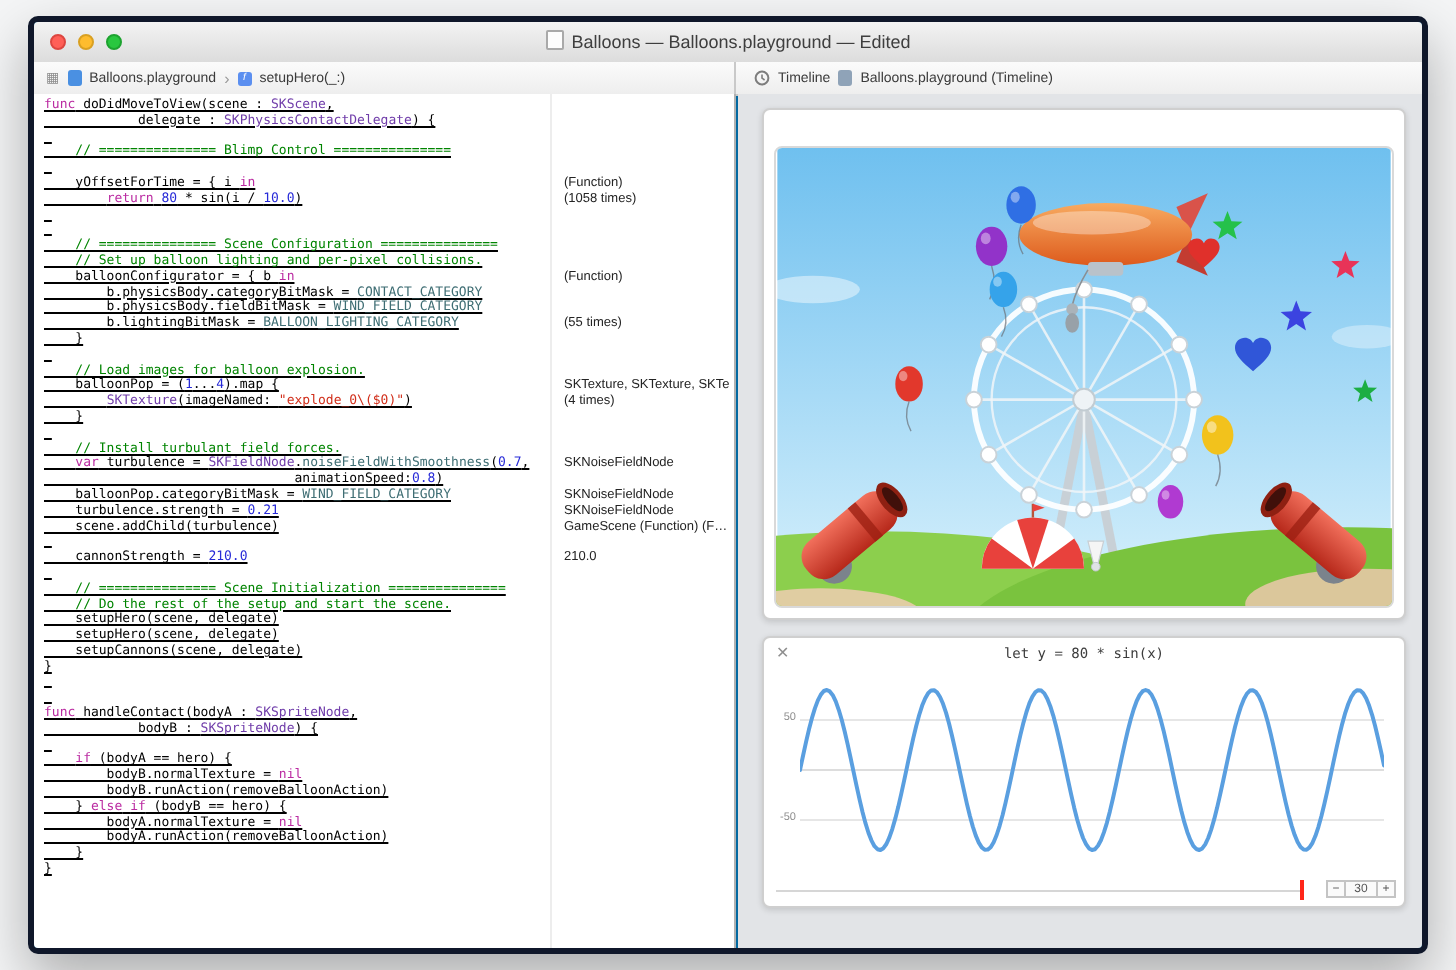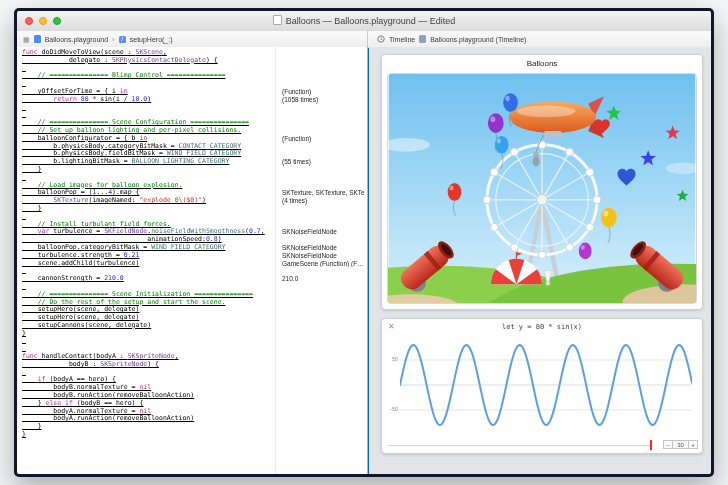--- a/index.html
+++ b/index.html
@@ -151,21 +151,20 @@
         <div class="result-line" style="top: 197px;">SKNoiseFieldNode</div>
         <div class="result-line" style="top: 204.8px;">SKNoiseFieldNode</div>
         <div class="result-line" style="top: 212.6px;">GameScene (Function) (F…</div>
         <div class="result-line" style="top: 228.2px;">210.0</div>
       </div>
   </div>
 
   <div class="timeline">
 
     <div class="card scene-card">
-      <div class="scene-title">Balloons</div>
       <div class="scene-frame">
         <svg viewBox="0 0 312 233">
           <defs>
             <linearGradient id="sky" x1="0" y1="0" x2="0" y2="1">
                 <stop offset="0" stop-color="#6fc0ef"></stop>
                 <stop offset="1" stop-color="#d8f1fc"></stop>
               </linearGradient>
             <linearGradient id="blimpG" x1="0" y1="0" x2="0" y2="1">
                 <stop offset="0" stop-color="#f8aa60"></stop>
                 <stop offset="1" stop-color="#dd5a1c"></stop>

